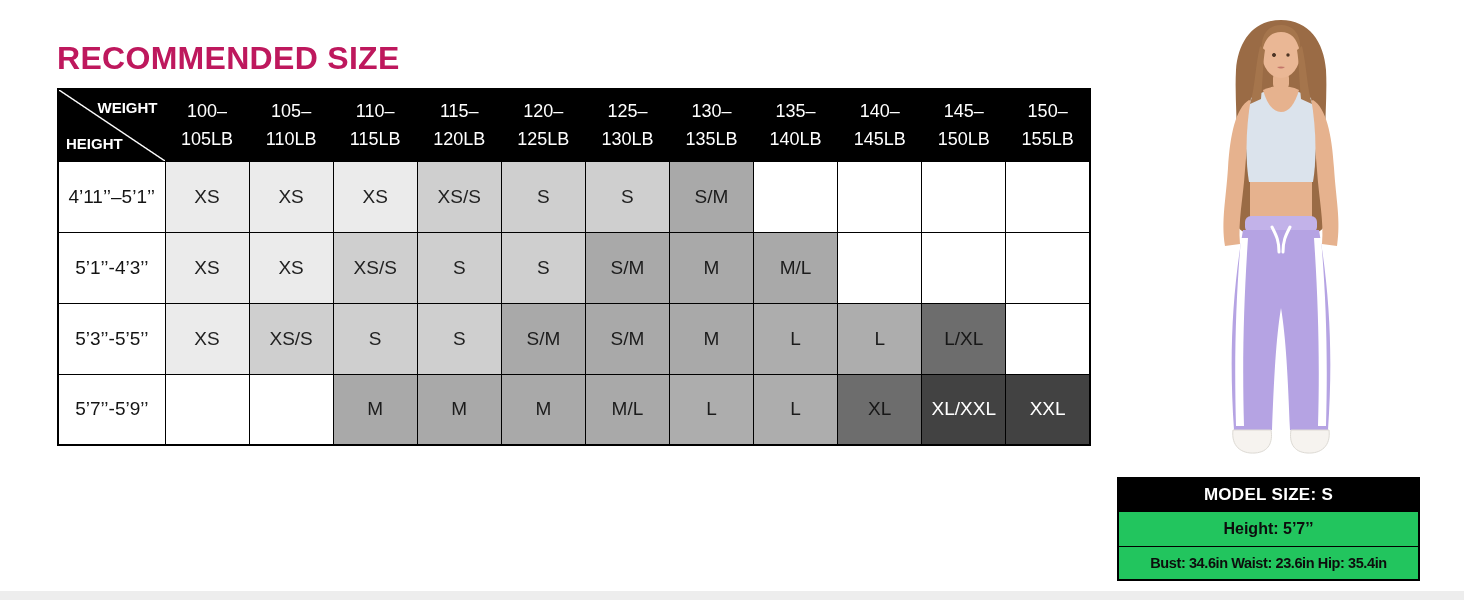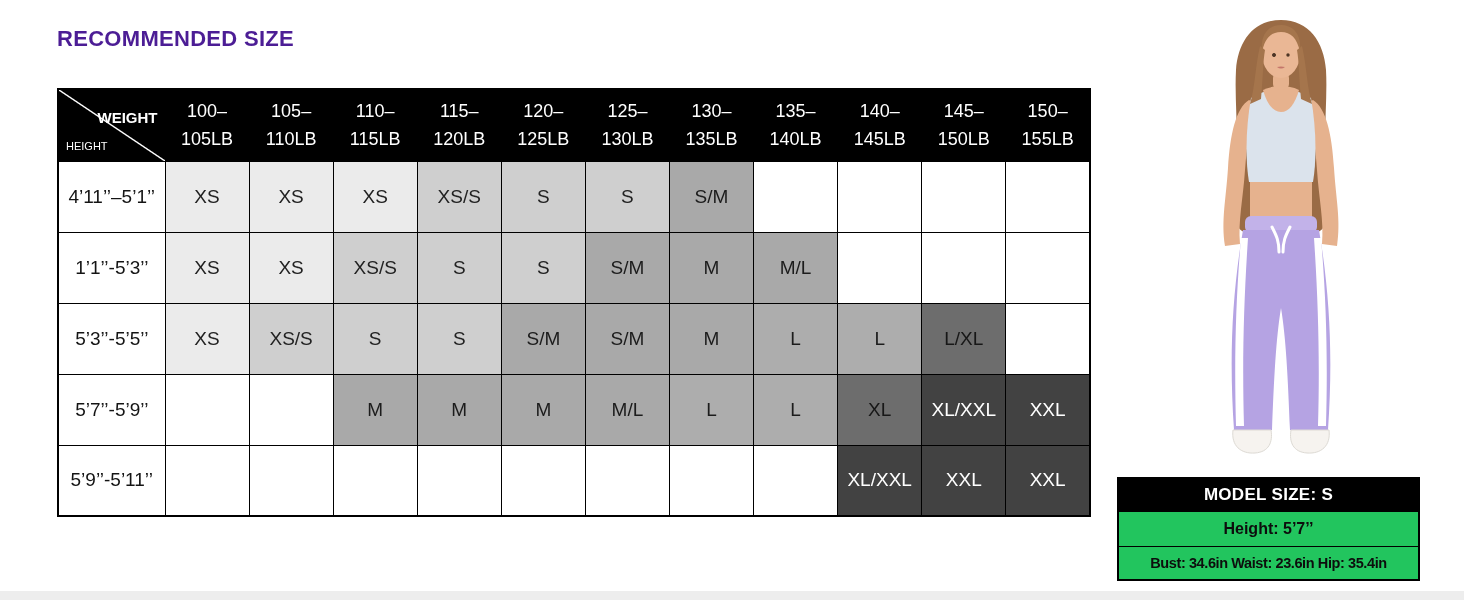--- a/index.html
+++ b/index.html
@@ -2,22 +2,22 @@
 <html><head>
 <meta charset="utf-8">
 <style>
   * { box-sizing: border-box; }
   html,body { margin:0; padding:0; }
   body {
     width:1464px; height:600px; background:#ffffff; position:relative; overflow:hidden;
     font-family:"Liberation Sans", sans-serif; color:#111;
   }
   .page-title {
-    position:absolute; left:57px; top:26px; margin:0;
-    font-size:22px; font-weight:700; letter-spacing:0.3px; color:#4c1d95;
+    position:absolute; left:57px; top:40px; margin:0;
+    font-size:32px; font-weight:700; letter-spacing:0.3px; color:#be185d;
   }
   
   table.size-table {
     position:absolute; left:57px; top:88px; width:1034px;
     border-collapse:collapse; table-layout:fixed;
     border:2px solid #000;
   }
   col.c0 { width:107px; }
   .size-table th, .size-table td { border:1.5px solid #000; padding:0; text-align:center; }
   .size-table thead tr { height:72px; }
@@ -25,22 +25,22 @@
   th.col-h { background:#000; color:#fff; font-weight:400; font-size:18px; }
   th.col-h .l1 { margin-bottom:7px; }
   th.corner {
     background-color:#000; position:relative;
     background-image:linear-gradient(to top right,
       rgba(255,255,255,0) calc(50% - 1.2px),
       #ffffff calc(50% - 0.2px),
       #ffffff calc(50% + 0.2px),
       rgba(255,255,255,0) calc(50% + 1.2px));
   }
-  th.corner .w { position:absolute; top:19px; right:7px; color:#fff; font-size:15px; font-weight:700; }
-  th.corner .h { position:absolute; bottom:9px; left:7px; color:#fff; font-size:11px; font-weight:400;margin-top:22px; }
+  th.corner .w { position:absolute; top:9px; right:7px; color:#fff; font-size:15px; font-weight:700; }
+  th.corner .h { position:absolute; bottom:9px; left:7px; color:#fff; font-size:15px; font-weight:700;margin-top:22px; }
   th.row-h { background:#fff; font-weight:400; font-size:19px; color:#141414; }
   .size-table td { font-size:19px; font-weight:400; }
   
   .model-box {
     position:absolute; left:1117px; top:477px; width:303px;
     border:2.5px solid #000; background:#22c55e;
   }
   .mb-header { background:#000; color:#fff; text-align:center; font-weight:700; font-size:17px; padding:6px 0 7px; letter-spacing:0.3px; }
   .mb-row { text-align:center; font-weight:700; color:#0d0d0d; padding:8px 1px; font-size:16px; }
   .mb-row + .mb-row { border-top:1.5px solid #000; font-size:14.5px; letter-spacing:-0.4px; white-space:nowrap; }
@@ -117,21 +117,21 @@
         <td style="background: rgb(207, 207, 207); color: rgb(34, 34, 34);">XS/S</td>
         <td style="background: rgb(207, 207, 207); color: rgb(34, 34, 34);">S</td>
         <td style="background: rgb(207, 207, 207); color: rgb(34, 34, 34);">S</td>
         <td style="background: rgb(169, 169, 169); color: rgb(28, 28, 28);">S/M</td>
         <td style="background: rgb(255, 255, 255); color: rgb(34, 34, 34);"></td>
         <td style="background: rgb(255, 255, 255); color: rgb(34, 34, 34);"></td>
         <td style="background: rgb(255, 255, 255); color: rgb(34, 34, 34);"></td>
         <td style="background: rgb(255, 255, 255); color: rgb(34, 34, 34);"></td>
       </tr>
       <tr>
-        <th class="row-h">1’1’’-5’3’’</th>
+        <th class="row-h">5’1’’-4’3’’</th>
         <td style="background: rgb(235, 235, 235); color: rgb(34, 34, 34);">XS</td>
         <td style="background: rgb(235, 235, 235); color: rgb(34, 34, 34);">XS</td>
         <td style="background: rgb(207, 207, 207); color: rgb(34, 34, 34);">XS/S</td>
         <td style="background: rgb(207, 207, 207); color: rgb(34, 34, 34);">S</td>
         <td style="background: rgb(207, 207, 207); color: rgb(34, 34, 34);">S</td>
         <td style="background: rgb(169, 169, 169); color: rgb(28, 28, 28);">S/M</td>
         <td style="background: rgb(169, 169, 169); color: rgb(28, 28, 28);">M</td>
         <td style="background: rgb(169, 169, 169); color: rgb(28, 28, 28);">M/L</td>
         <td style="background: rgb(255, 255, 255); color: rgb(34, 34, 34);"></td>
         <td style="background: rgb(255, 255, 255); color: rgb(34, 34, 34);"></td>
@@ -156,34 +156,20 @@
         <td style="background: rgb(255, 255, 255); color: rgb(34, 34, 34);"></td>
         <td style="background: rgb(255, 255, 255); color: rgb(34, 34, 34);"></td>
         <td style="background: rgb(169, 169, 169); color: rgb(28, 28, 28);">M</td>
         <td style="background: rgb(169, 169, 169); color: rgb(28, 28, 28);">M</td>
         <td style="background: rgb(169, 169, 169); color: rgb(28, 28, 28);">M</td>
         <td style="background: rgb(169, 169, 169); color: rgb(28, 28, 28);">M/L</td>
         <td style="background: rgb(173, 173, 173); color: rgb(28, 28, 28);">L</td>
         <td style="background: rgb(173, 173, 173); color: rgb(28, 28, 28);">L</td>
         <td style="background: rgb(109, 109, 109); color: rgb(23, 23, 23);">XL</td>
         <td style="background: rgb(66, 66, 66); color: rgb(255, 255, 255);">XL/XXL</td>
-        <td style="background: rgb(66, 66, 66); color: rgb(255, 255, 255);">XXL</td>
-      </tr>
-      <tr>
-        <th class="row-h">5’9’’-5’11’’</th>
-        <td style="background: rgb(255, 255, 255); color: rgb(34, 34, 34);"></td>
-        <td style="background: rgb(255, 255, 255); color: rgb(34, 34, 34);"></td>
-        <td style="background: rgb(255, 255, 255); color: rgb(34, 34, 34);"></td>
-        <td style="background: rgb(255, 255, 255); color: rgb(34, 34, 34);"></td>
-        <td style="background: rgb(255, 255, 255); color: rgb(34, 34, 34);"></td>
-        <td style="background: rgb(255, 255, 255); color: rgb(34, 34, 34);"></td>
-        <td style="background: rgb(255, 255, 255); color: rgb(34, 34, 34);"></td>
-        <td style="background: rgb(255, 255, 255); color: rgb(34, 34, 34);"></td>
-        <td style="background: rgb(66, 66, 66); color: rgb(255, 255, 255);">XL/XXL</td>
-        <td style="background: rgb(66, 66, 66); color: rgb(255, 255, 255);">XXL</td>
         <td style="background: rgb(66, 66, 66); color: rgb(255, 255, 255);">XXL</td>
       </tr>
     </tbody>
 </table>
 
 <svg class="model-photo" width="262" height="470" viewBox="0 0 260 470" aria-hidden="true">
 
   <path d="M130,14 C102,14 87,36 85,64 C83,100 90,140 82,190 C78,216 90,232 104,226 L156,226 C170,232 182,216 178,190 C170,140 177,100 175,64 C173,36 158,14 130,14 Z" fill="#9a6b45"></path>
 
   <path d="M98,94 C85,102 79,128 77,162 C75,194 70,214 74,240 L89,238 C87,214 92,194 94,164 C96,136 100,112 106,98 Z" fill="#e6b28e"></path>

